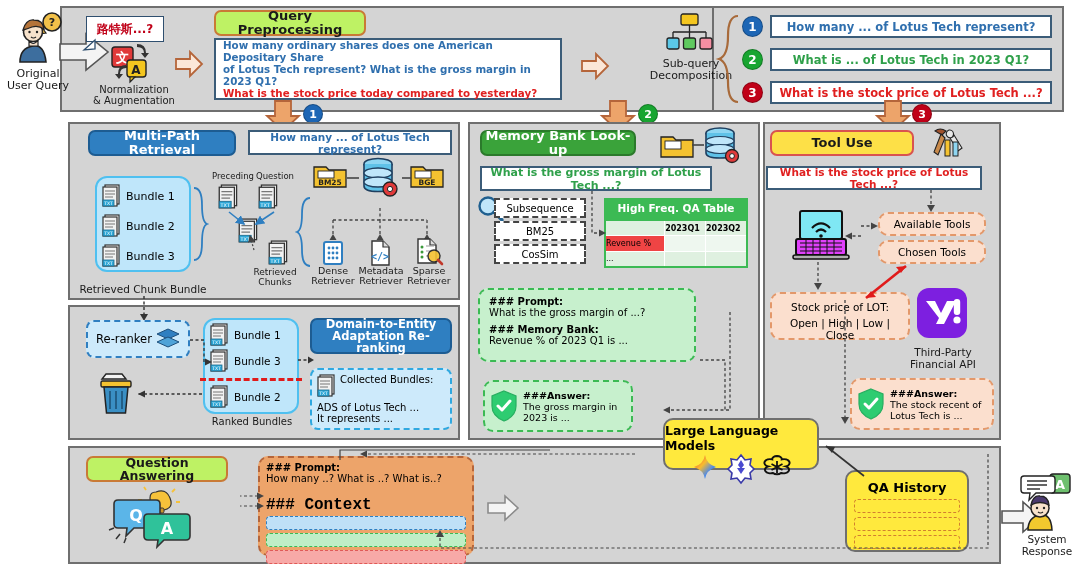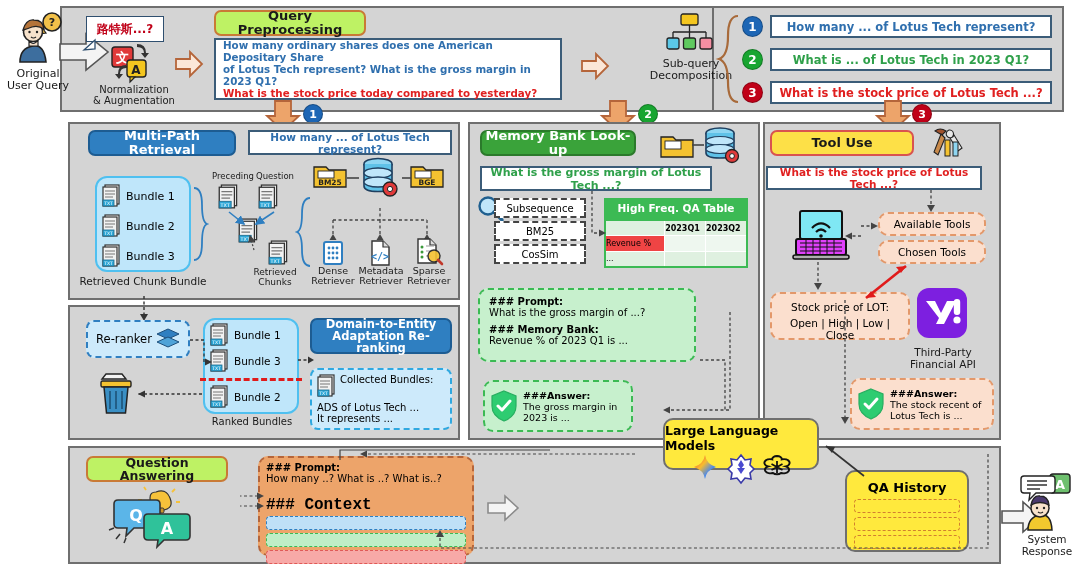--- a/index.html
+++ b/index.html
@@ -191,21 +191,21 @@
   <div class="abs" style="left:102px;top:242px;width:84px;height:28px;display:flex;align-items:center;gap:4px;">
     <svg width="20" height="24" viewBox="0 0 20 24">
       <rect x="3" y="1" width="14" height="19" fill="#fff" stroke="#333" stroke-width="1.2"></rect>
       <rect x="1" y="3" width="14" height="19" fill="#f2f2f2" stroke="#333" stroke-width="1.2"></rect>
       <path d="M3 7h10M3 10h10M3 13h8" stroke="#777" stroke-width="1"></path>
       <rect x="1" y="16" width="11" height="6" fill="#2fa8d8" stroke="#1d6c90" stroke-width=".8"></rect>
       <text x="6.5" y="21" font-size="4.5" fill="#fff" text-anchor="middle" font-family="DejaVu Sans">TXT</text>
     </svg>
     <span style="font-size:11px;">Bundle 3</span>
   </div>
-  <div class="lbl" style="left:76px;top:276px;width:134px;font-size:10.5px;">Retrieved Chunk Bundle</div>
+  <div class="lbl" style="left:76px;top:284px;width:134px;font-size:10.5px;">Retrieved Chunk Bundle</div>
 
   <div class="abs" style="left:192px;top:186px;width:16px;height:76px;">
     <svg width="16" height="76" viewBox="0 0 16 76">
         <path d="M2 2 q8 0 8 17 q0 17 5 19 q-5 2 -5 19 q0 17 -8 17" fill="none" stroke="#2f7fc1" stroke-width="1.8"></path>
       </svg>
   </div>
 
   <div class="lbl" style="left:208px;top:172px;width:50px;font-size:8.5px;">Preceding</div>
   <div class="lbl" style="left:250px;top:172px;width:50px;font-size:8.5px;">Question</div>
 

